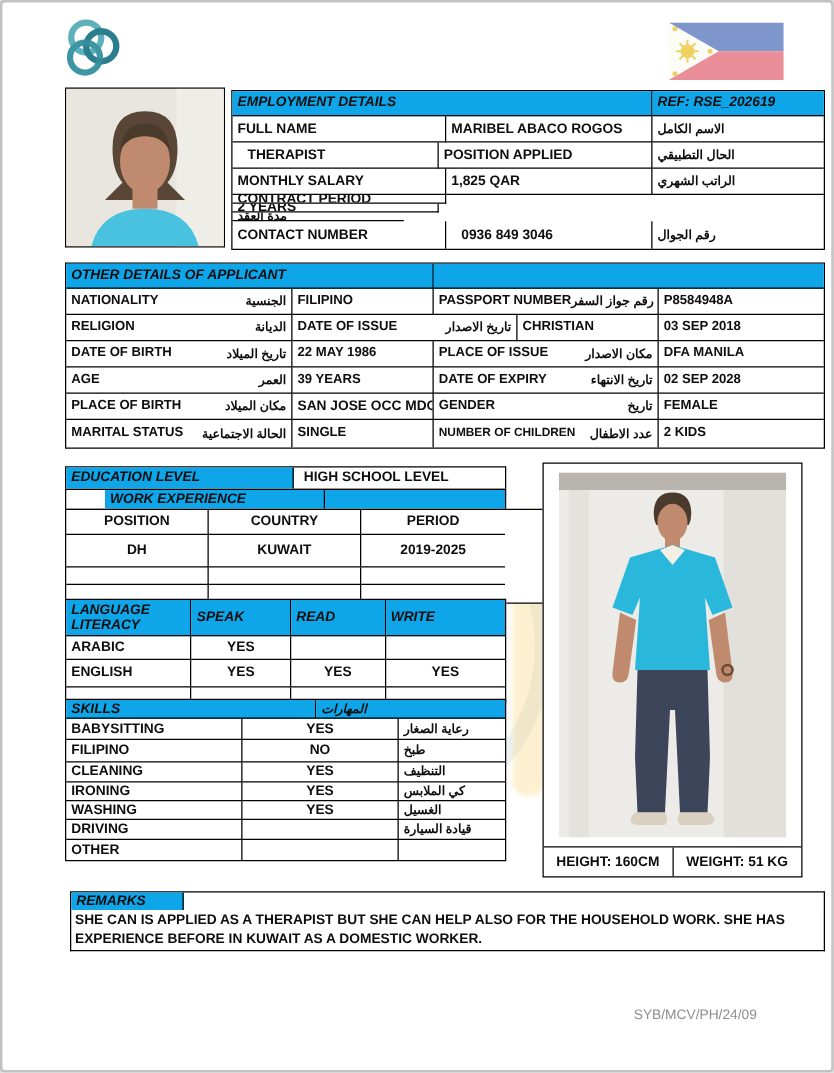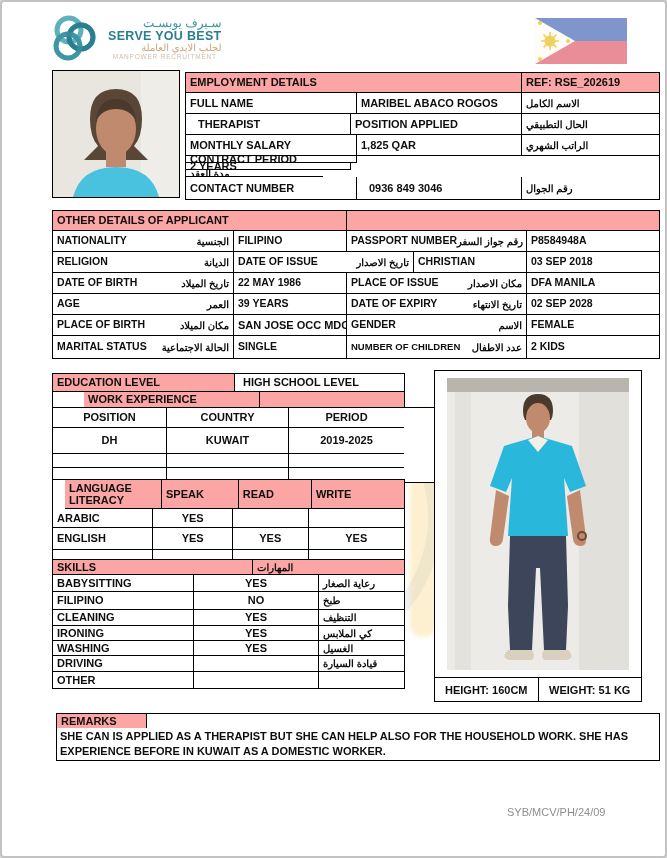--- a/index.html
+++ b/index.html
@@ -22,21 +22,21 @@
   .tbl { border:1px solid #000; background:#fff; }
   .row { display:flex; }
   .cell {
     border-right:1px solid #000; border-bottom:1px solid #000;
     display:flex; align-items:center; padding:0 4px; overflow:hidden;
     font-weight:bold; font-size:11px; color:#0e0e0e; line-height:1.1;
     white-space:nowrap;
   }
   .cell:last-child { border-right:none; }
   .row:last-child > .cell { border-bottom:none; }
-  .orange { background:#fca5a5; }
+  .orange { background:#0ea5e9;font-style:italic; }
   .c { justify-content:center; text-align:center; }
   .r { justify-content:flex-end; }
   .ar { direction:rtl; font-size:10px; }
   .split { justify-content:space-between; }
   .sm { font-size:10.5px; }
 
   
   .logo-wrap { left:46px; top:12px; display:flex; gap:6px; align-items:center; }
   .logo-text { display:flex; flex-direction:column; line-height:1.05; }
   .logo-ar { color:#3d93a0; font-size:12px; text-align:right; direction:rtl; }
@@ -74,26 +74,20 @@
 
   <div class="abs logo-wrap">
     <svg width="54" height="50" viewBox="0 0 54 50">
       <g fill="none" stroke-width="5">
         <circle cx="21" cy="16" r="12" stroke="#5fb0bd"></circle>
         <circle cx="33" cy="23" r="12" stroke="#2a7f8e"></circle>
         <circle cx="20" cy="32" r="12" stroke="#3e96a5"></circle>
         <circle cx="33" cy="23" r="12" stroke="rgba(42,127,142,0.45)"></circle>
       </g>
     </svg>
-    <div class="logo-text">
-      <span class="logo-ar">سـيرف يوبسـت</span>
-      <span class="logo-en">SERVE YOU BEST</span>
-      <span class="logo-ar2">لجلب الايدي العاملة</span>
-      <span class="logo-sub">MANPOWER RECRUITMENT</span>
-    </div>
   </div>
 
   <svg class="abs flag" width="92" height="46" viewBox="0 0 92 46">
     <rect x="0" y="0" width="92" height="23" fill="#7E96CB"></rect>
     <rect x="0" y="23" width="92" height="23" fill="#E98E98"></rect>
     <polygon points="0,0 40,23 0,46" fill="#fdfdf8"></polygon>
     <g fill="#F0D060">
       <circle cx="15" cy="23" r="5.5"></circle>
       <g stroke="#F0D060" stroke-width="1.6">
         <line x1="15" y1="14" x2="15" y2="32"></line>
@@ -210,21 +204,21 @@
     </div>
 
     <div class="row" style="height:21px;">
       <div class="cell split sm" style="width:181px;">
         <span>PLACE OF BIRTH</span>
         <span class="ar">مكان الميلاد</span>
       </div>
       <div class="cell" style="width:113px; font-size:11px;">SAN JOSE OCC MDO</div>
       <div class="cell split sm" style="width:180px;">
         <span>GENDER</span>
-        <span class="ar">الاسم</span>
+        <span class="ar">تاريخ</span>
       </div>
       <div class="cell sm" style="width:132px;">FEMALE</div>
     </div>
 
     <div class="row" style="height:22px;">
       <div class="cell split sm" style="width:181px;">
         <span>MARITAL STATUS</span>
         <span class="ar">الحالة الاجتماعية</span>
       </div>
       <div class="cell sm" style="width:113px;">SINGLE</div>
@@ -267,21 +261,21 @@
       <div class="cell" style="width:115px;"></div>
     </div>
     <div class="row" style="height:14px;">
       <div class="cell" style="width:114px;"></div>
       <div class="cell" style="width:122px;"></div>
       <div class="cell" style="width:115px;"></div>
     </div>
   </div>
 
   <div class="abs tbl" style="left:50px; top:477px; width:353px;">
-    <div class="row" style="height:29px;margin-left:12px;">
+    <div class="row" style="height:29px;">
       <div class="cell orange" style="width:101px; white-space:normal;">LANGUAGE LITERACY</div>
       <div class="cell orange" style="width:80px;">SPEAK</div>
       <div class="cell orange" style="width:76px;">READ</div>
       <div class="cell orange" style="width:96px;">WRITE</div>
     </div>
     <div class="row" style="height:19px;">
       <div class="cell" style="width:101px;">ARABIC</div>
       <div class="cell c" style="width:80px;">YES</div>
       <div class="cell c" style="width:76px;"></div>
       <div class="cell c" style="width:96px;"></div>

